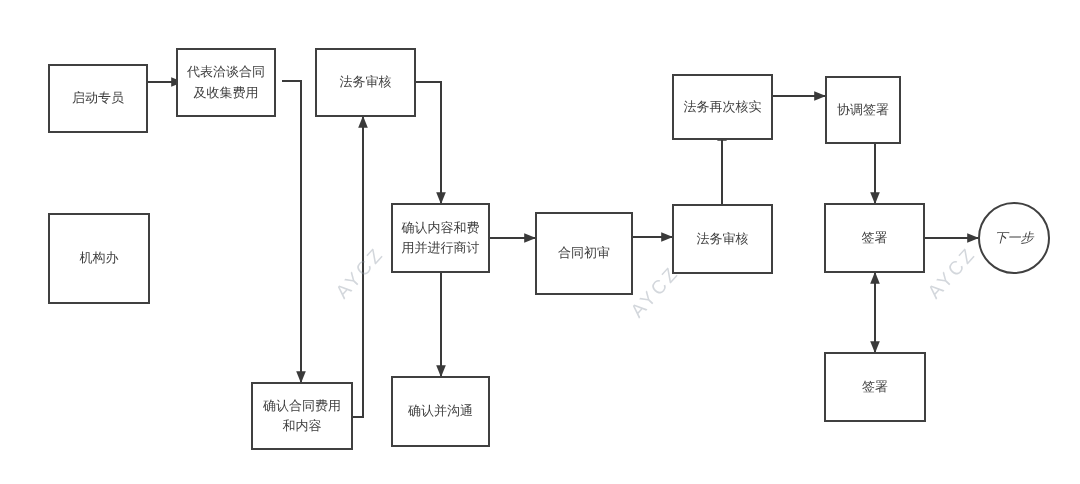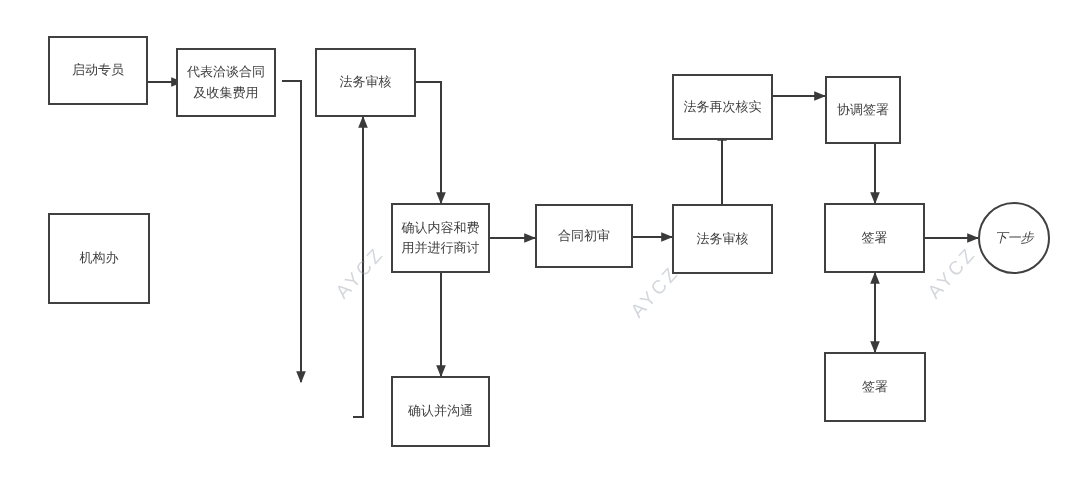--- a/index.html
+++ b/index.html
@@ -45,47 +45,50 @@
     <path d="M490,238 L535,238" marker-end="url(#arrow)"></path>
     <path d="M441,273 L441,376" marker-end="url(#arrow)"></path>
     <path d="M633,237 L672,237" marker-end="url(#arrow)"></path>
     <path d="M722,204 L722,130" marker-end="url(#arrow)"></path>
     <path d="M773,96 L825,96" marker-end="url(#arrow)"></path>
     <path d="M875,130 L875,203" marker-start="url(#arrow)" marker-end="url(#arrow)"></path>
     <path d="M875,273 L875,352" marker-start="url(#arrow)" marker-end="url(#arrow)"></path>
     <path d="M925,238 L978,238" marker-end="url(#arrow)"></path>
   </svg>
 
-  <div class="node" style="left:48px;top:36px;width:100px;height:69px">
+  <div class="node" style="left:48px;top:64px;width:100px;height:69px">
     <span class="label">启动专员</span>
   </div>
 
   <div class="node" style="left:176px;top:48px;width:100px;height:69px">
     <span class="label">代表洽谈合同及收集费用</span>
   </div>
 
   <div class="node" style="left:315px;top:48px;width:101px;height:69px">
     <span class="label">法务审核</span>
   </div>
 
   <div class="node" style="left:48px;top:213px;width:102px;height:91px">
     <span class="label">机构办</span>
   </div>
 
 
+  <div class="node" style="left:251px;top:382px;width:102px;height:68px">
+    <span class="label">确认合同费用和内容</span>
+  </div>
 
   <div class="node" style="left:391px;top:203px;width:99px;height:70px">
     <span class="label">确认内容和费用并进行商讨</span>
   </div>
 
   <div class="node" style="left:391px;top:376px;width:99px;height:71px">
     <span class="label">确认并沟通</span>
   </div>
 
-  <div class="node" style="left:535px;top:204px;width:98px;height:64px">
+  <div class="node" style="left:535px;top:212px;width:98px;height:83px">
     <span class="label">合同初审</span>
   </div>
 
   <div class="node" style="left:672px;top:204px;width:101px;height:70px">
     <span class="label">法务审核</span>
   </div>
 
   <div class="node" style="left:672px;top:74px;width:101px;height:66px">
     <span class="label">法务再次核实</span>
   </div>

